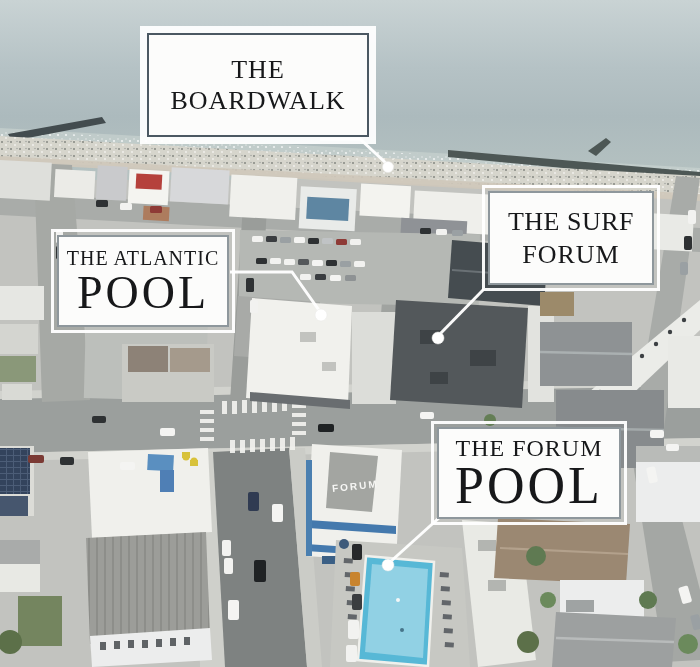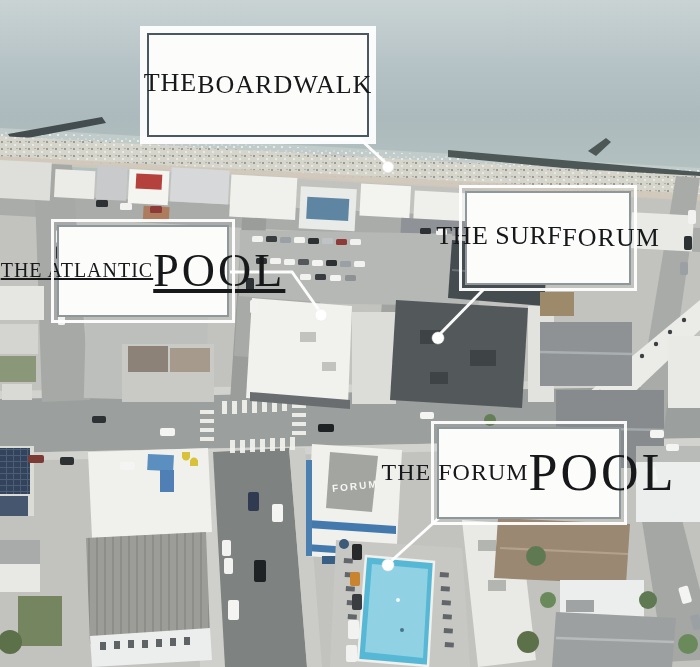--- a/index.html
+++ b/index.html
@@ -1,31 +1,31 @@
 <!DOCTYPE html>
 <html><head>
 <meta charset="utf-8">
 <style>
   html,body{margin:0;padding:0;background:#222;}
   .stage{position:relative;width:700px;height:667px;overflow:hidden;
          font-family:"Liberation Serif", serif;background:#b6c2c3;}
   .stage svg{position:absolute;left:0;top:0;}
   
-  .callout{position:absolute;background:#fcfcfb;display:flex;flex-direction:row;
+  .callout{position:absolute;background:#fcfcfb;display:flex;flex-direction:column;
            align-items:center;justify-content:center;text-align:center;color:#17181a;}
   .callout .l1,.callout .l2{display:block;line-height:1.05;white-space:nowrap;}
   .co-boardwalk{left:147px;top:33px;width:218px;height:100px;
       border:2px solid #4b5862;box-shadow:0 0 0 7px rgba(255,255,255,.93);}
   .co-boardwalk .l1{font-size:26px;letter-spacing:1px;margin-bottom:4px;}
   .co-boardwalk .l2{font-size:26px;letter-spacing:1px;}
-  .co-atlantic{left:57px;top:225px;width:168px;height:88px;
-      border:2px solid #8e979c;outline:3px solid rgba(255,255,255,.95);outline-offset:3px;text-decoration:underline;}
+  .co-atlantic{left:57px;top:235px;width:168px;height:88px;
+      border:2px solid #8e979c;outline:3px solid rgba(255,255,255,.95);outline-offset:3px;}
   .co-atlantic .l1{font-size:20px;letter-spacing:1px;margin-bottom:2px;}
   .co-atlantic .l2{font-size:46px;letter-spacing:3px;line-height:.95;}
-  .co-surf{left:465px;top:191px;width:162px;height:90px;
+  .co-surf{left:488px;top:191px;width:162px;height:90px;
       border:2px solid #8e979c;outline:3px solid rgba(255,255,255,.95);outline-offset:3px;}
   .co-surf .l1{font-size:26px;letter-spacing:.5px;margin-bottom:5px;}
   .co-surf .l2{font-size:26px;letter-spacing:1px;}
   .co-forum{left:437px;top:427px;width:180px;height:88px;
       border:2px solid #8e979c;outline:3px solid rgba(255,255,255,.95);outline-offset:3px;justify-content:center;}
   .co-forum .l1{font-size:24px;letter-spacing:1px;margin-bottom:1px;}
   .co-forum .l2{font-size:52px;letter-spacing:3px;line-height:.92;}
 </style>
 </head>
 <body>

